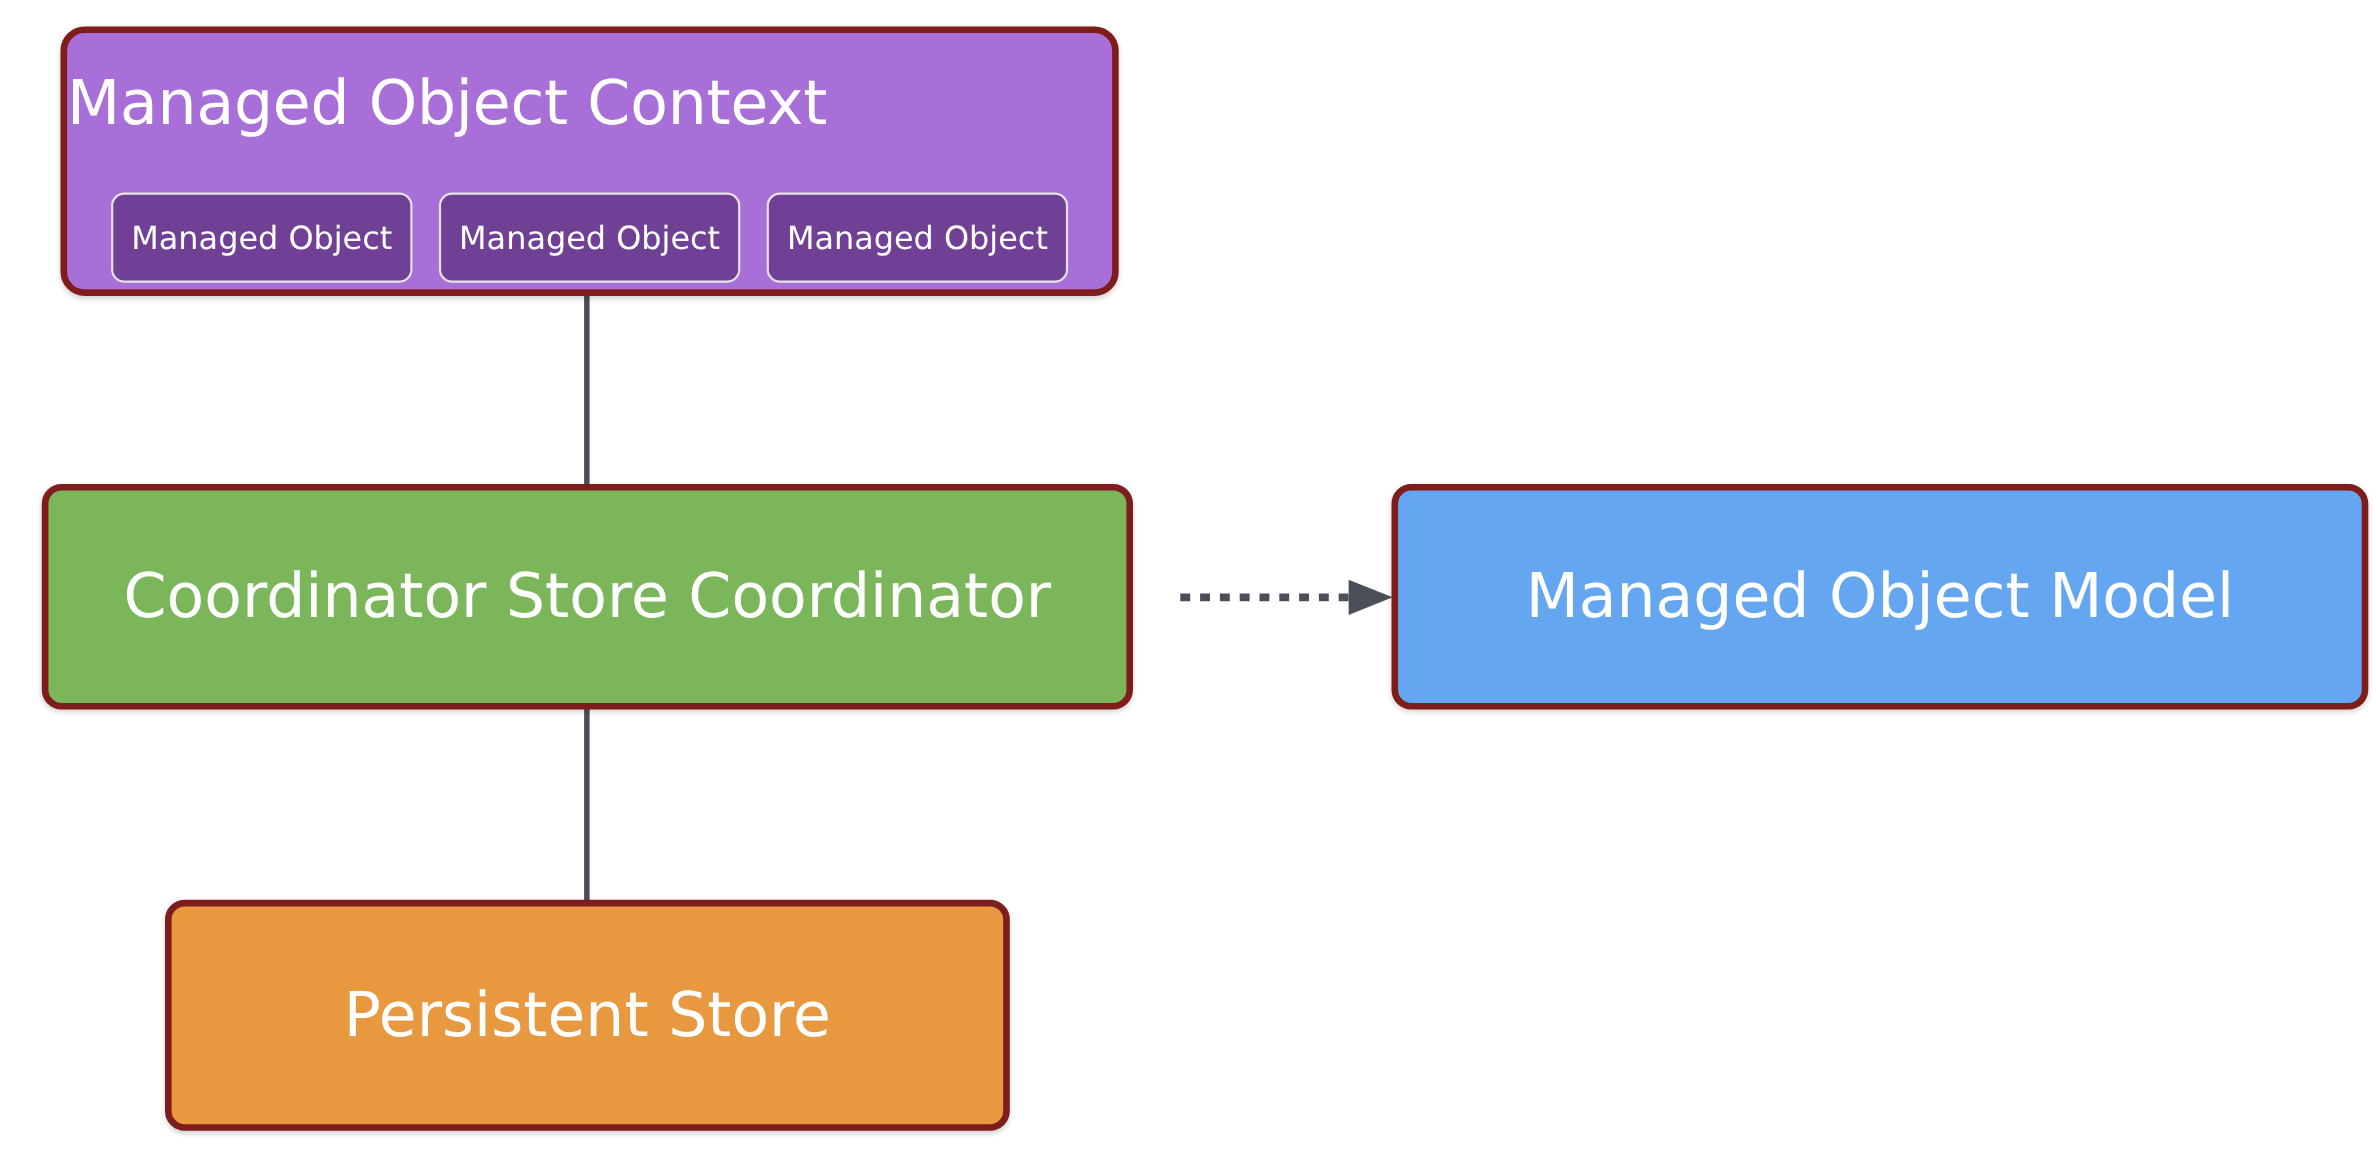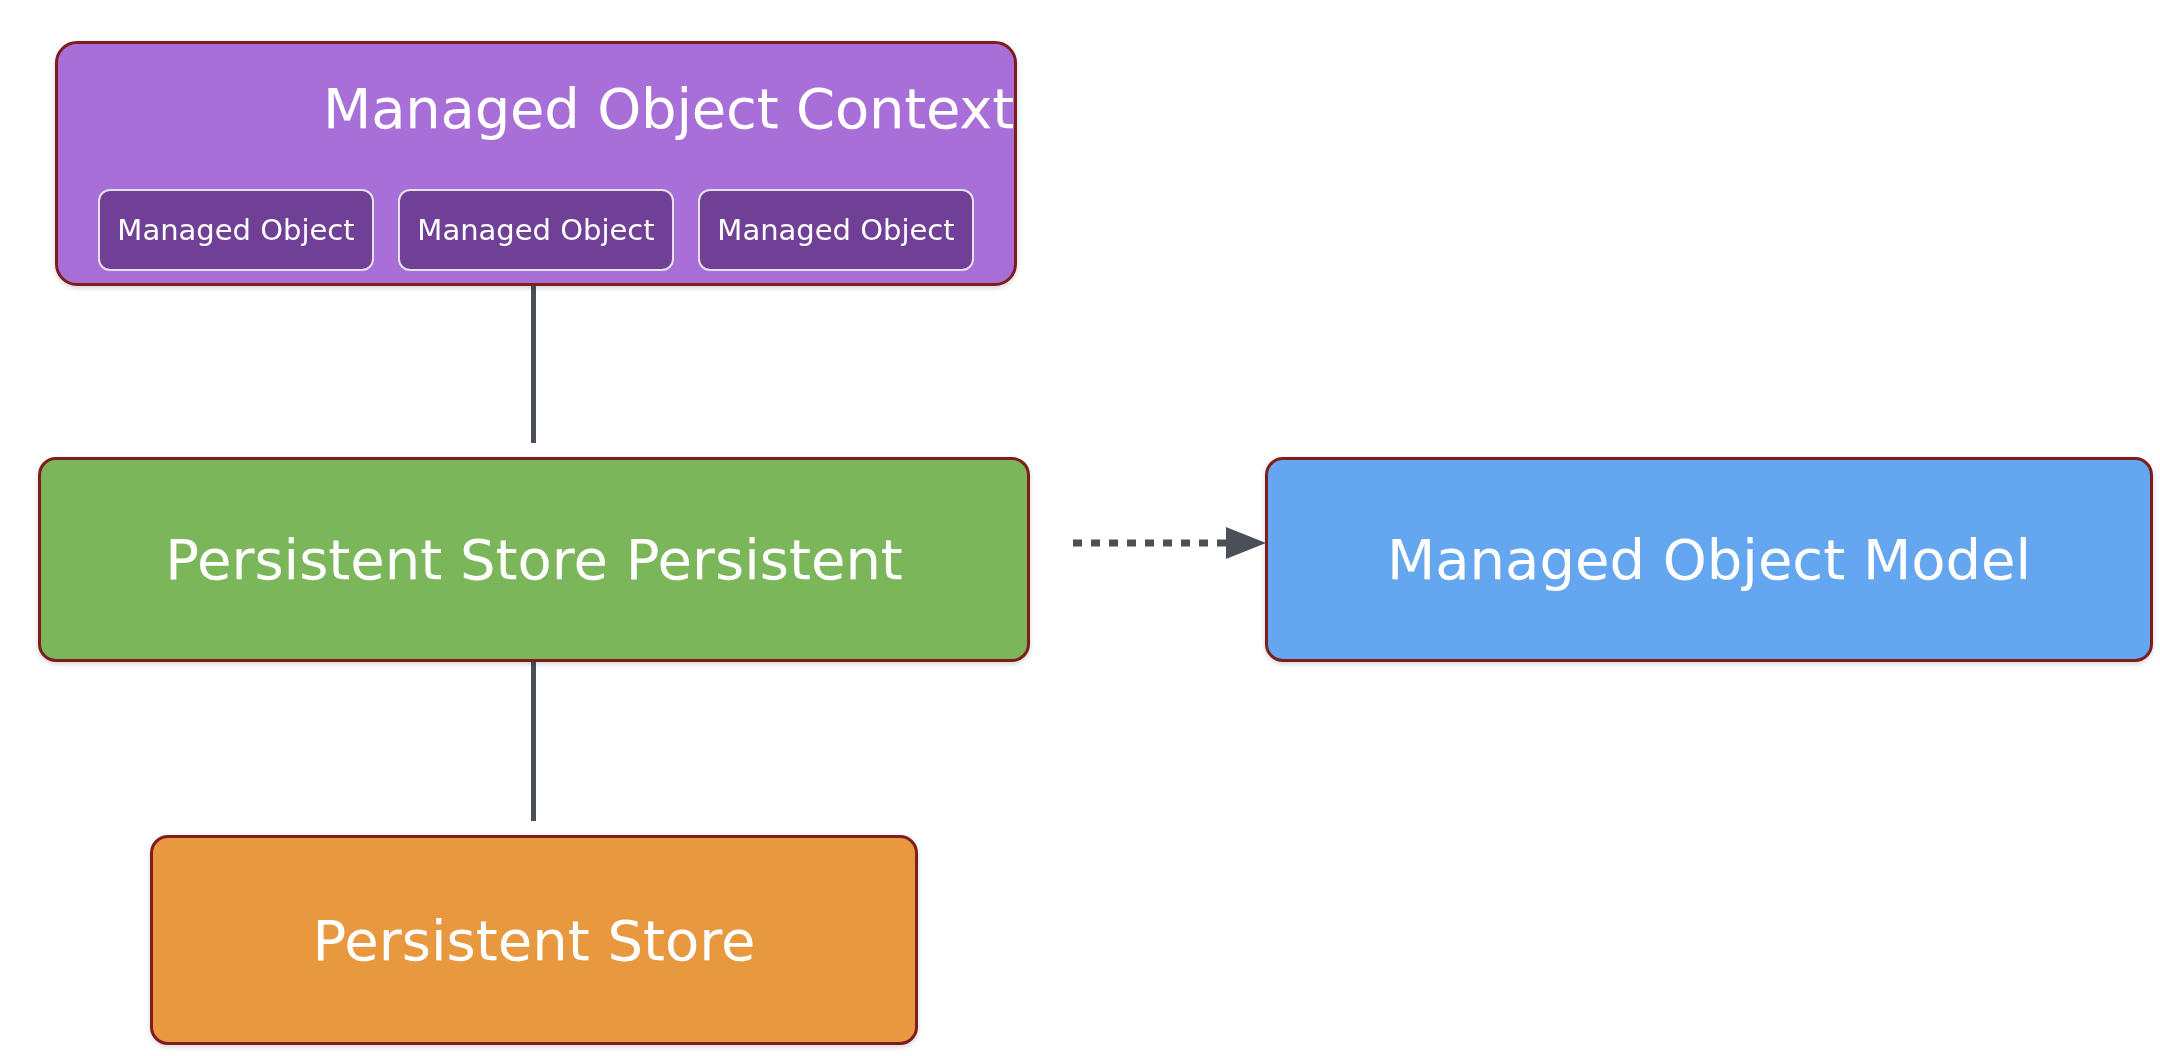--- a/index.html
+++ b/index.html
@@ -19,24 +19,23 @@
   }
 
   .node {
     position: absolute;
     box-sizing: border-box;
     display: flex;
     align-items: center;
     justify-content: center;
     color: #ffffff;
     border-radius: 18px;
-    border: 3px solid #7f1d1d;
+    border: 6px solid #7f1d1d;
     box-shadow: 0 2px 5px rgba(0,0,0,0.17);
-    text-align: right;
-    margin-top: 17px;
+    text-align: left;
   }
 
   
   #moc {
     left: 55px;
     top: 24px;
     width: 962px;
     height: 245px;
     background: #a96fd8;
     border-radius: 22px;
@@ -157,21 +156,21 @@
       <div class="mo-box">
         <span>Managed Object</span>
       </div>
       <div class="mo-box">
         <span>Managed Object</span>
       </div>
     </div>
   </div>
 
   <div class="node" id="psc">
-    <span>Persistent Store Persistent</span>
+    <span>Coordinator Store Coordinator</span>
   </div>
 
   <div class="node" id="mom">
     <span>Managed Object Model</span>
   </div>
 
   <div class="node" id="ps">
     <span>Persistent Store</span>
   </div>
 

